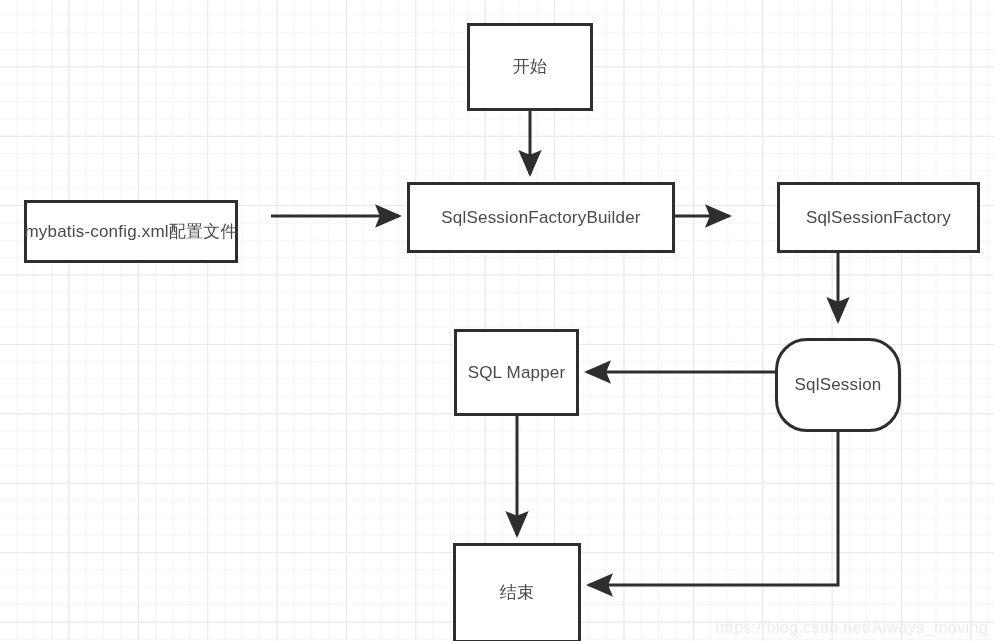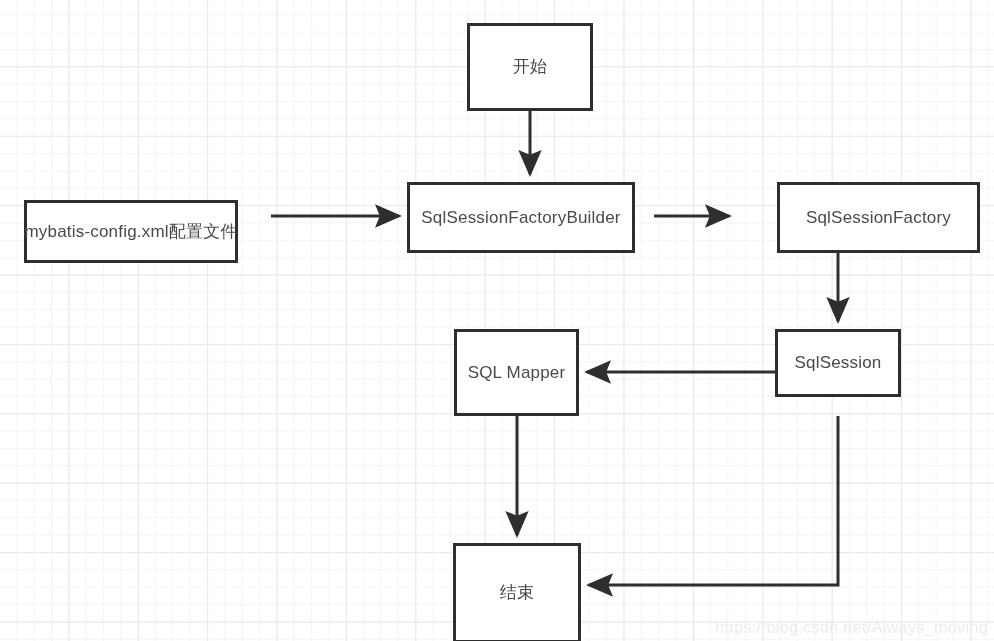--- a/index.html
+++ b/index.html
@@ -106,29 +106,29 @@
   </svg>
 
   <div class="node" style="left:467px; top:23px; width:126px; height:88px;">
     <span class="node-label">开始</span>
   </div>
 
   <div class="node" style="left:24px; top:200px; width:214px; height:63px;">
     <span class="node-label">mybatis-config.xml配置文件</span>
   </div>
 
-  <div class="node" style="left:407px; top:182px; width:228px; height:71px;">
+  <div class="node" style="left:407px; top:182px; width:268px; height:71px;">
     <span class="node-label">SqlSessionFactoryBuilder</span>
   </div>
 
   <div class="node" style="left:737px; top:182px; width:203px; height:71px;margin-left:40px;">
     <span class="node-label">SqlSessionFactory</span>
   </div>
 
-  <div class="node" style="left:775px; top:329px; width:126px; height:68px;">
+  <div class="node" style="left:775px; top:338px; width:126px; height:94px;border-radius:32px;">
     <span class="node-label">SqlSession</span>
   </div>
 
   <div class="node" style="left:454px; top:329px; width:125px; height:87px;">
     <span class="node-label">SQL Mapper</span>
   </div>
 
   <div class="node" style="left:453px; top:543px; width:128px; height:100px;">
     <span class="node-label">结束</span>
   </div>

